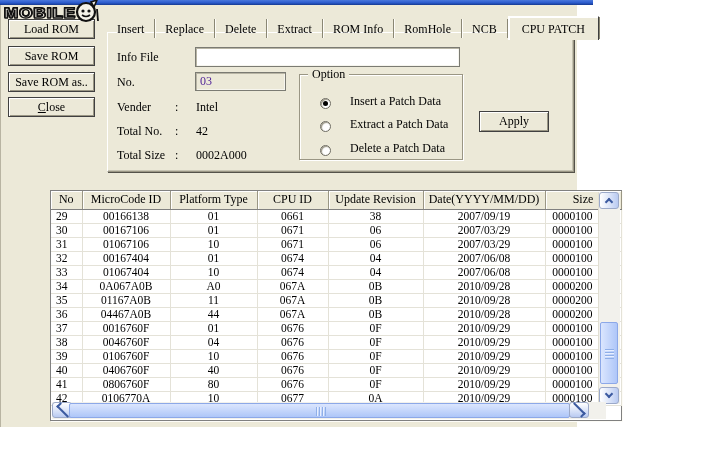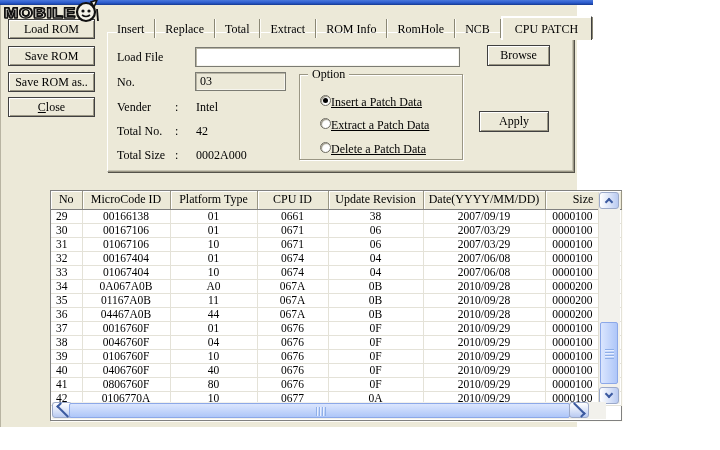--- a/index.html
+++ b/index.html
@@ -41,29 +41,29 @@
     box-shadow:inset 1px 1px 0 #fff, 2px 0 0 -1px #8a8774; position:relative; z-index:6; margin-bottom:-2px; }
 
   .tabpage { position:absolute; left:106px; top:27px; width:467px; height:140px; background:#ECE9D8;
     border:1px solid #9a9684; border-top-color:#ffffff; border-left-color:#ffffff;
     box-shadow:inset -1px -1px 0 #c6c3b2, 1px 1px 0 #54524a; z-index:4; }
   .lbl { position:absolute; white-space:nowrap; }
 
   .patch-input { position:absolute; left:87px; top:14px; width:265px; height:20px;
     font-family:"Liberation Serif", serif; font-size:12px; padding:2px 4px; outline:none; }
   .no-input { position:absolute; left:87px; top:39px; width:91px; height:19px;
-    background:#ECE9D8; color:#000000; font-family:"Liberation Serif", serif; font-size:12px; padding:2px 4px; outline:none; }
+    background:#ECE9D8; color:#4c1d95; font-family:"Liberation Serif", serif; font-size:12px; padding:2px 4px; outline:none; }
 
   .browse-btn { left:379px; top:12px; width:63px; height:21px; }
   .apply-btn { left:371px; top:78px; width:70px; height:21px; }
 
   .groupbox { position:absolute; left:191px; top:41px; width:164px; height:86px;
     border:1px solid #9a9684; box-shadow:inset 1px 1px 0 #fff, 1px 1px 0 #fff; }
   .group-legend { position:absolute; left:8px; top:-8px; background:#ECE9D8; padding:0 4px;text-align:center; }
-  .radio-row { position:absolute; left:20px; height:14px; display:flex; align-items:flex-start; gap:0;text-decoration:underline; }
+  .radio-row { position:absolute; left:20px; height:14px; display:flex; align-items:flex-end; gap:19px; }
   .radio { width:11px; height:11px; border-radius:50%; background:#fff;
     border:1px solid #6e6c62; box-shadow:inset 1px 1px 1px #9a9684; position:relative; flex:0 0 auto; }
   .radio .dot { position:absolute; left:2px; top:2px; width:5px; height:5px; border-radius:50%; background:#000; }
 
   
   .grid { position:absolute; left:5px; top:185px; width:572px; height:231px;
     background:#fff; border:1px solid #808080; box-shadow:1px 1px 0 #fdfcf7;margin-left:44px; }
   table.mc { border-collapse:collapse; table-layout:fixed; width:570px; }
   table.mc th { height:18px; background:#ECE9D8; font-weight:normal; font-size:12px;
     border-right:1px solid #9a9684; border-bottom:1px solid #808080;
@@ -127,34 +127,31 @@
     <div class="btn3d side-btn" style="top:67px">
       <span>Save ROM as..</span>
     </div>
     <div class="btn3d side-btn" style="top:92px">
       <span><span class="u">C</span><span>lose</span></span>
     </div>
 
     <div class="tabstrip" id="tabstrip">
         <div class="tab">Insert</div>
         <div class="tab">Replace</div>
-        <div class="tab">Total</div>
+        <div class="tab">Delete</div>
         <div class="tab">Extract</div>
         <div class="tab">ROM Info</div>
         <div class="tab">RomHole</div>
         <div class="tab">NCB</div>
         <div class="tab active">CPU PATCH</div>
       </div>
 
     <div class="tabpage">
-      <span class="lbl" style="left:9px; top:17px">Load File</span>
+      <span class="lbl" style="left:9px; top:17px">Info File</span>
       <input class="patch-input sunken" type="text" value="" style="">
-      <div class="btn3d browse-btn">
-        <span>Browse</span>
-      </div>
 
       <span class="lbl" style="left:9px; top:42px">No.</span>
       <input class="no-input sunken" type="text" disabled="" style="background: rgb(236, 233, 216);" value="03">
 
       <span class="lbl" style="left:9px; top:67px">Vender</span>
       <span class="lbl" style="left:67px; top:67px">:</span>
       <span class="lbl" style="left:88px; top:67px">Intel</span>
 
       <span class="lbl" style="left:9px; top:91px">Total No.</span>
       <span class="lbl" style="left:67px; top:91px">:</span>

